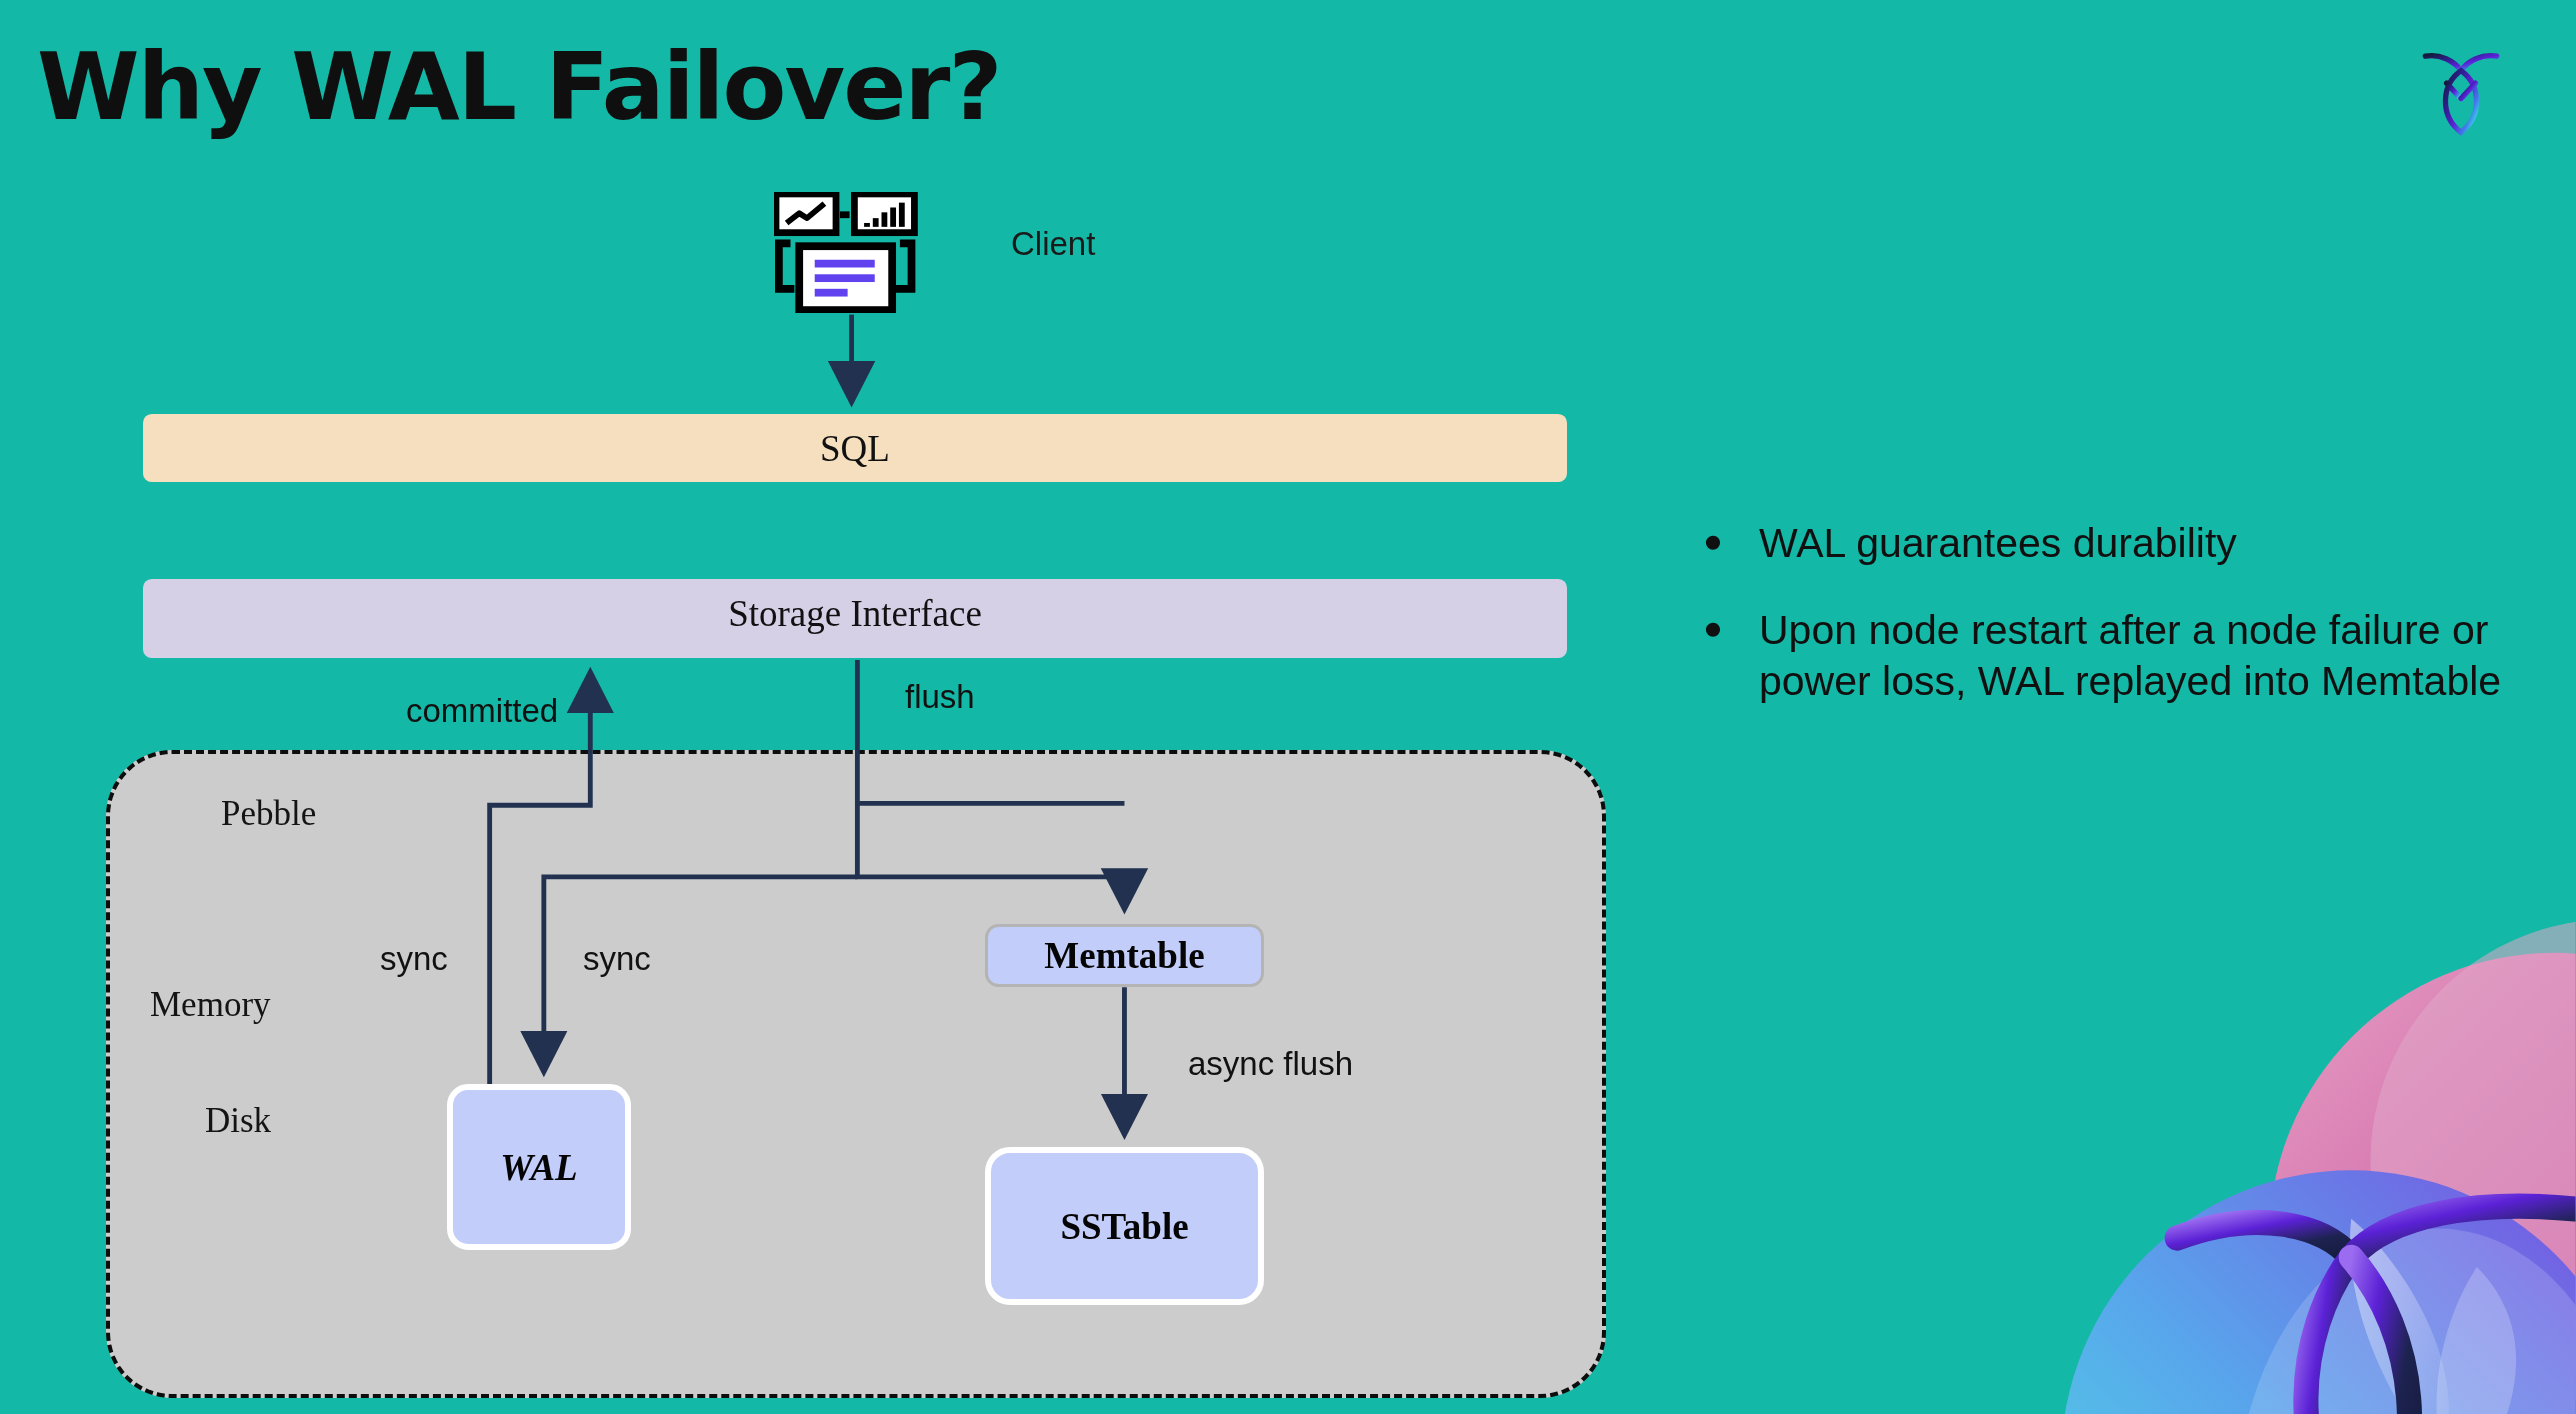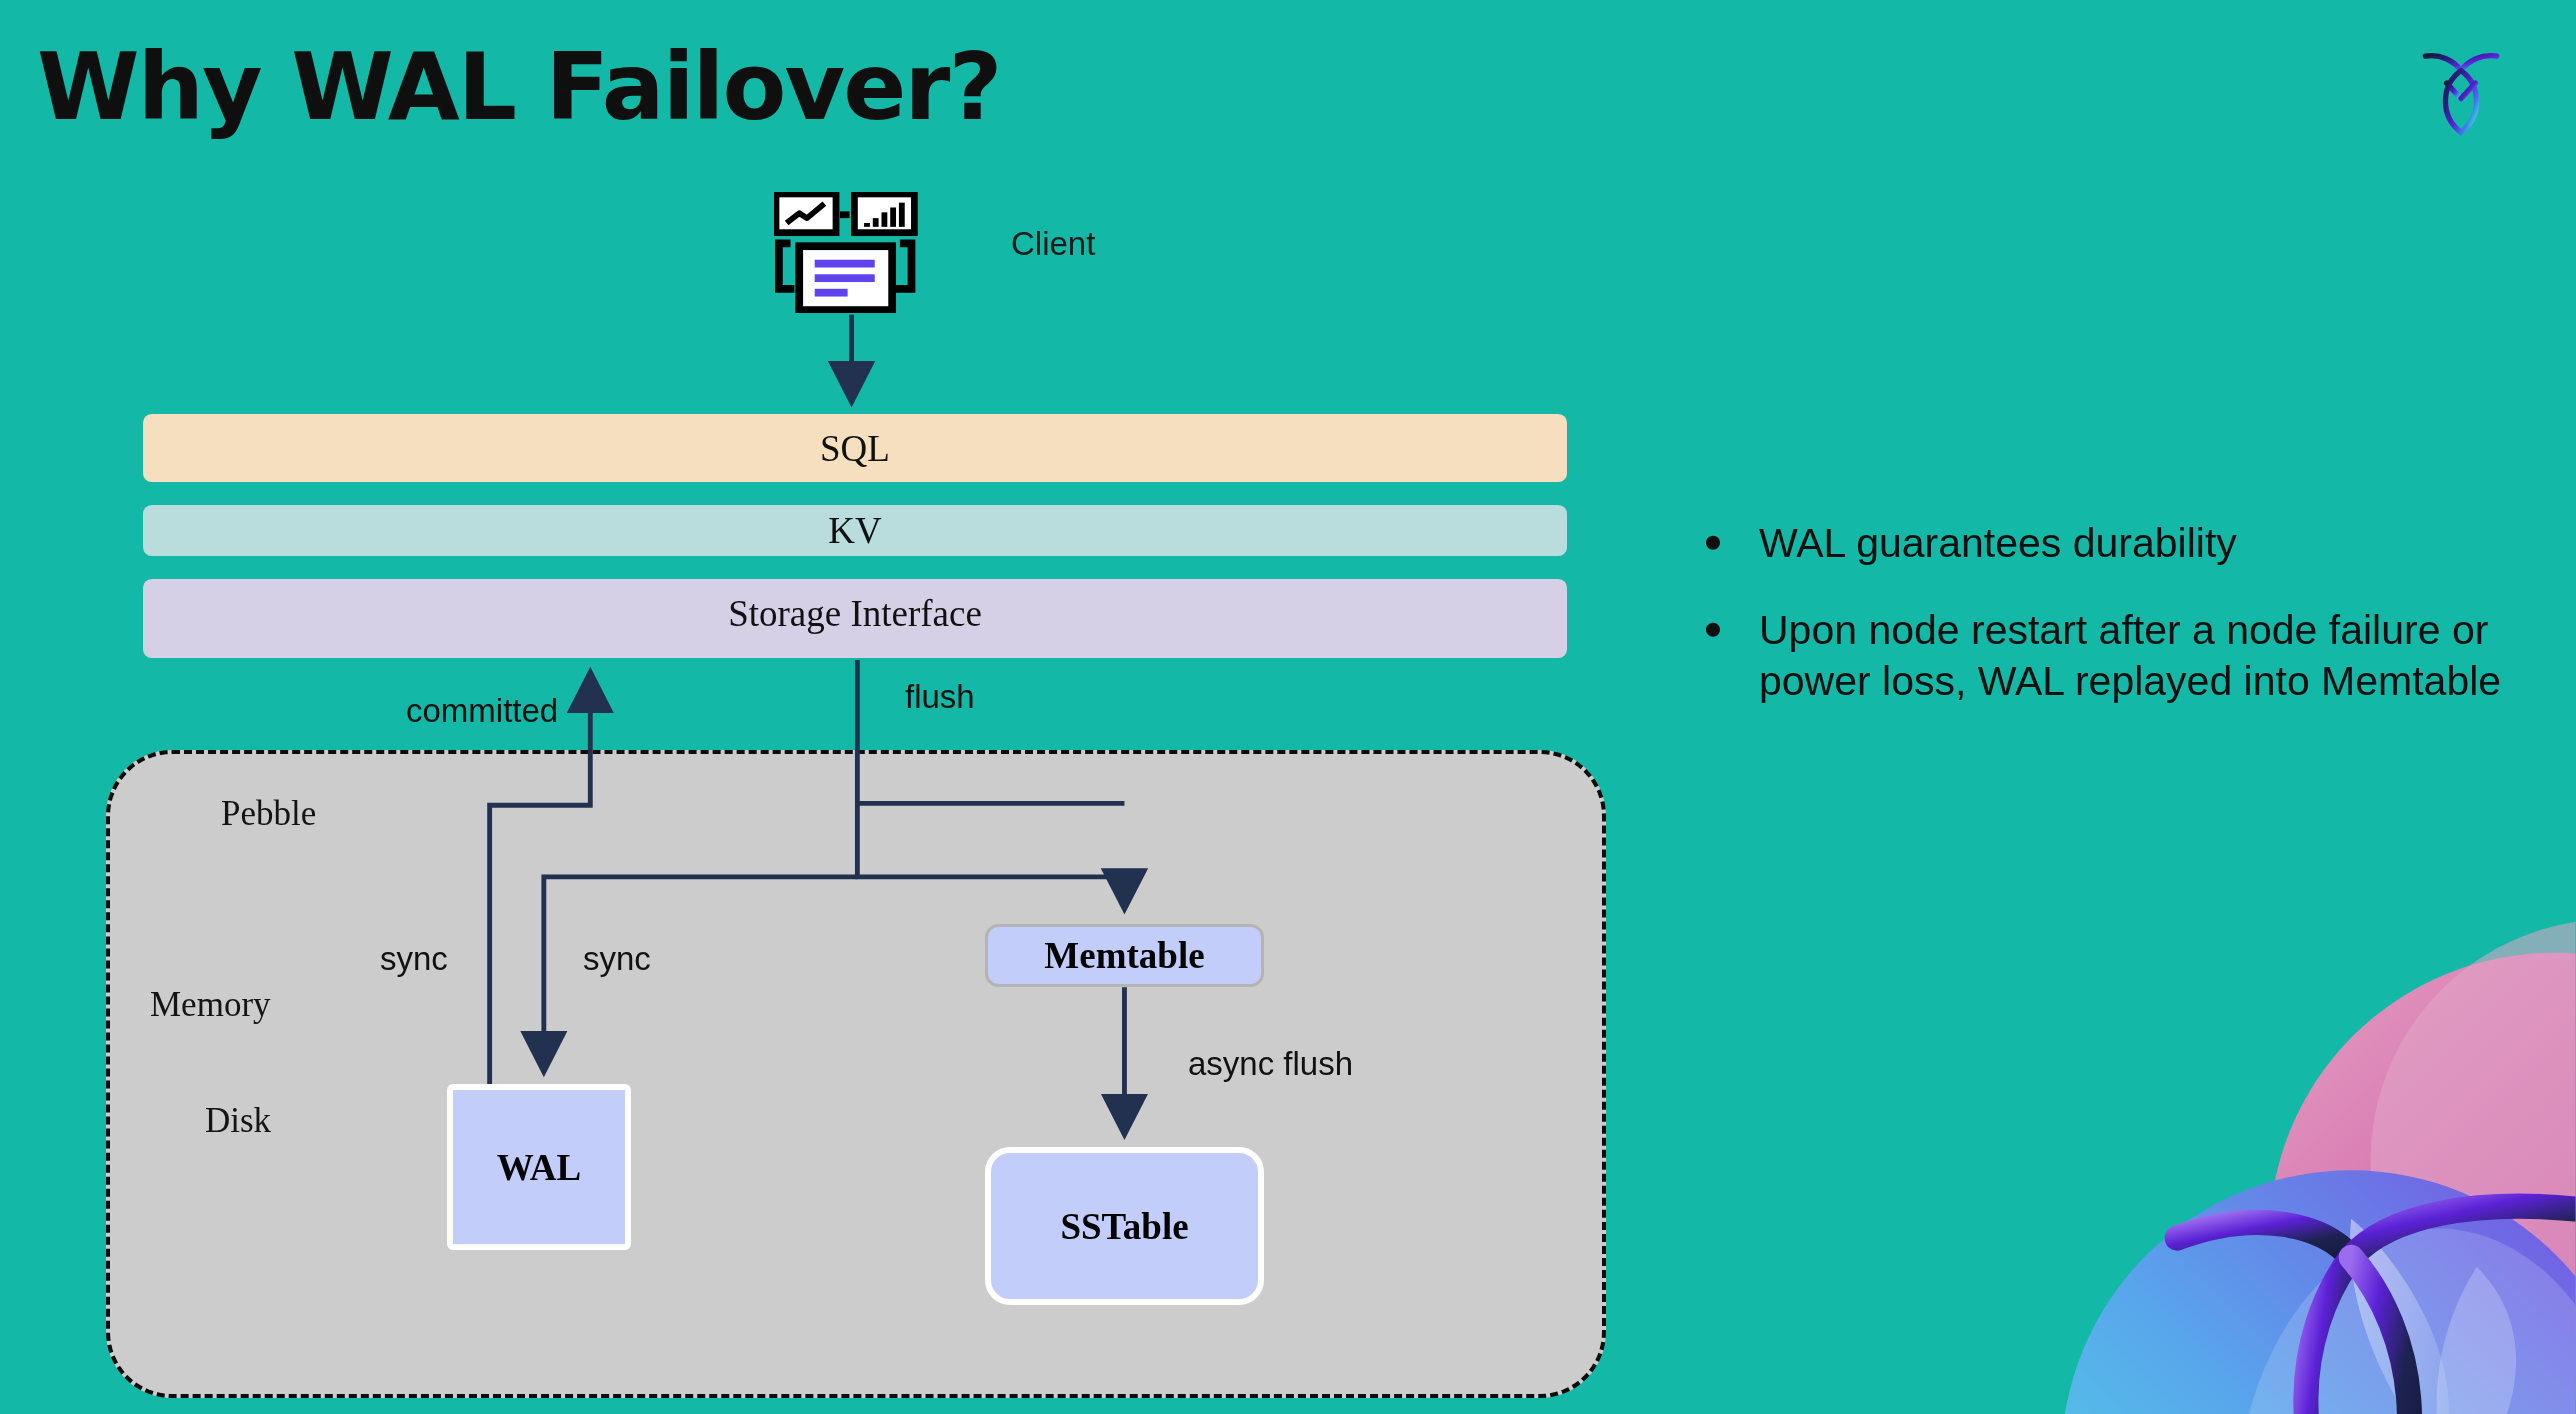--- a/index.html
+++ b/index.html
@@ -76,21 +76,21 @@
 
   
   .node {
     position:absolute;
     background:#c3cdfa;
     display:flex; align-items:center; justify-content:center;
     font-family:"Liberation Serif", serif;
     font-weight:bold; font-size:37px; color:#050505;
   }
   #node-memtable { left:985px; top:924px;  width:279px; height:63px;  border:3.9px solid #b4b4b4; border-radius:13.5px; }
-  #node-wal      { left:447px;  top:1084px; width:184px; height:166px; border:6.8px solid #ffffff; border-radius:6px; }
+  #node-wal      { left:447px;  top:1084px; width:184px; height:166px; border:6.8px solid #ffffff; border-radius:21px;font-style:italic; }
   #node-sstable  { left:985px; top:1147px; width:279px; height:158px; border:6.8px solid #ffffff; border-radius:25px; }
 
   
   .edge-label {
     position:absolute;
     font-family:"Liberation Sans", sans-serif;
     font-size:33px; color:#111;
     white-space:nowrap;
   }
   #lbl-committed { left:406px;  top:692px; }
@@ -211,23 +211,20 @@
       <rect x="42" y="70" width="62" height="8" fill="#6142ef"></rect>
       <rect x="42" y="85" width="62" height="8" fill="#6142ef"></rect>
       <rect x="42" y="100" width="34" height="8" fill="#6142ef"></rect>
     </svg>
   </div>
   <div id="client-label">Client</div>
 
   <div class="layer" id="layer-sql">
     <span class="layer-text">SQL</span>
   </div>
-  <div class="layer" id="layer-kv">
-    <span class="layer-text">KV</span>
-  </div>
   <div class="layer" id="layer-storage">
     <span class="layer-text">Storage Interface</span>
   </div>
 
   <div id="pebble">
     
   </div>
   <div id="pebble-label">Pebble</div>
   <div id="memory-label">Memory</div>
   <div id="disk-label">Disk</div>

